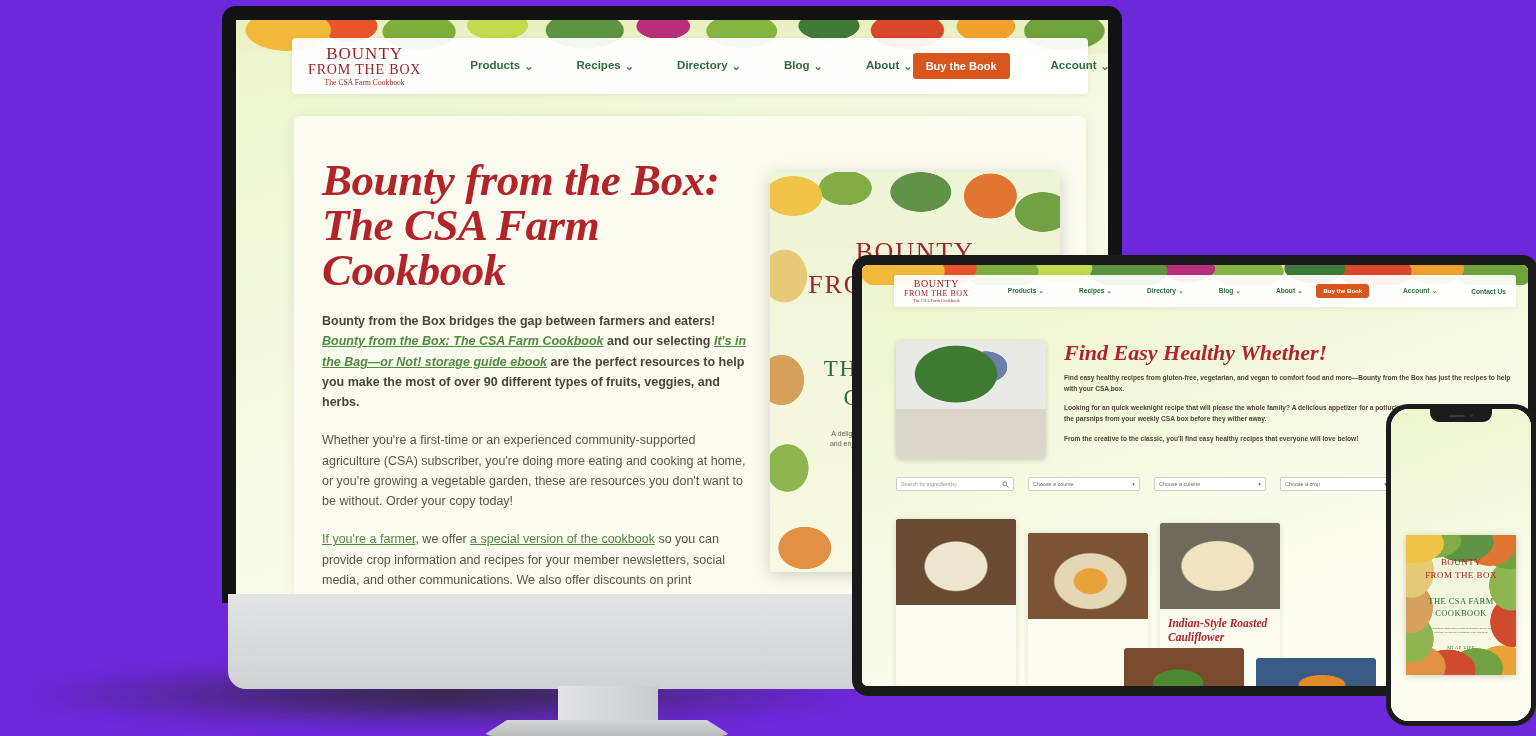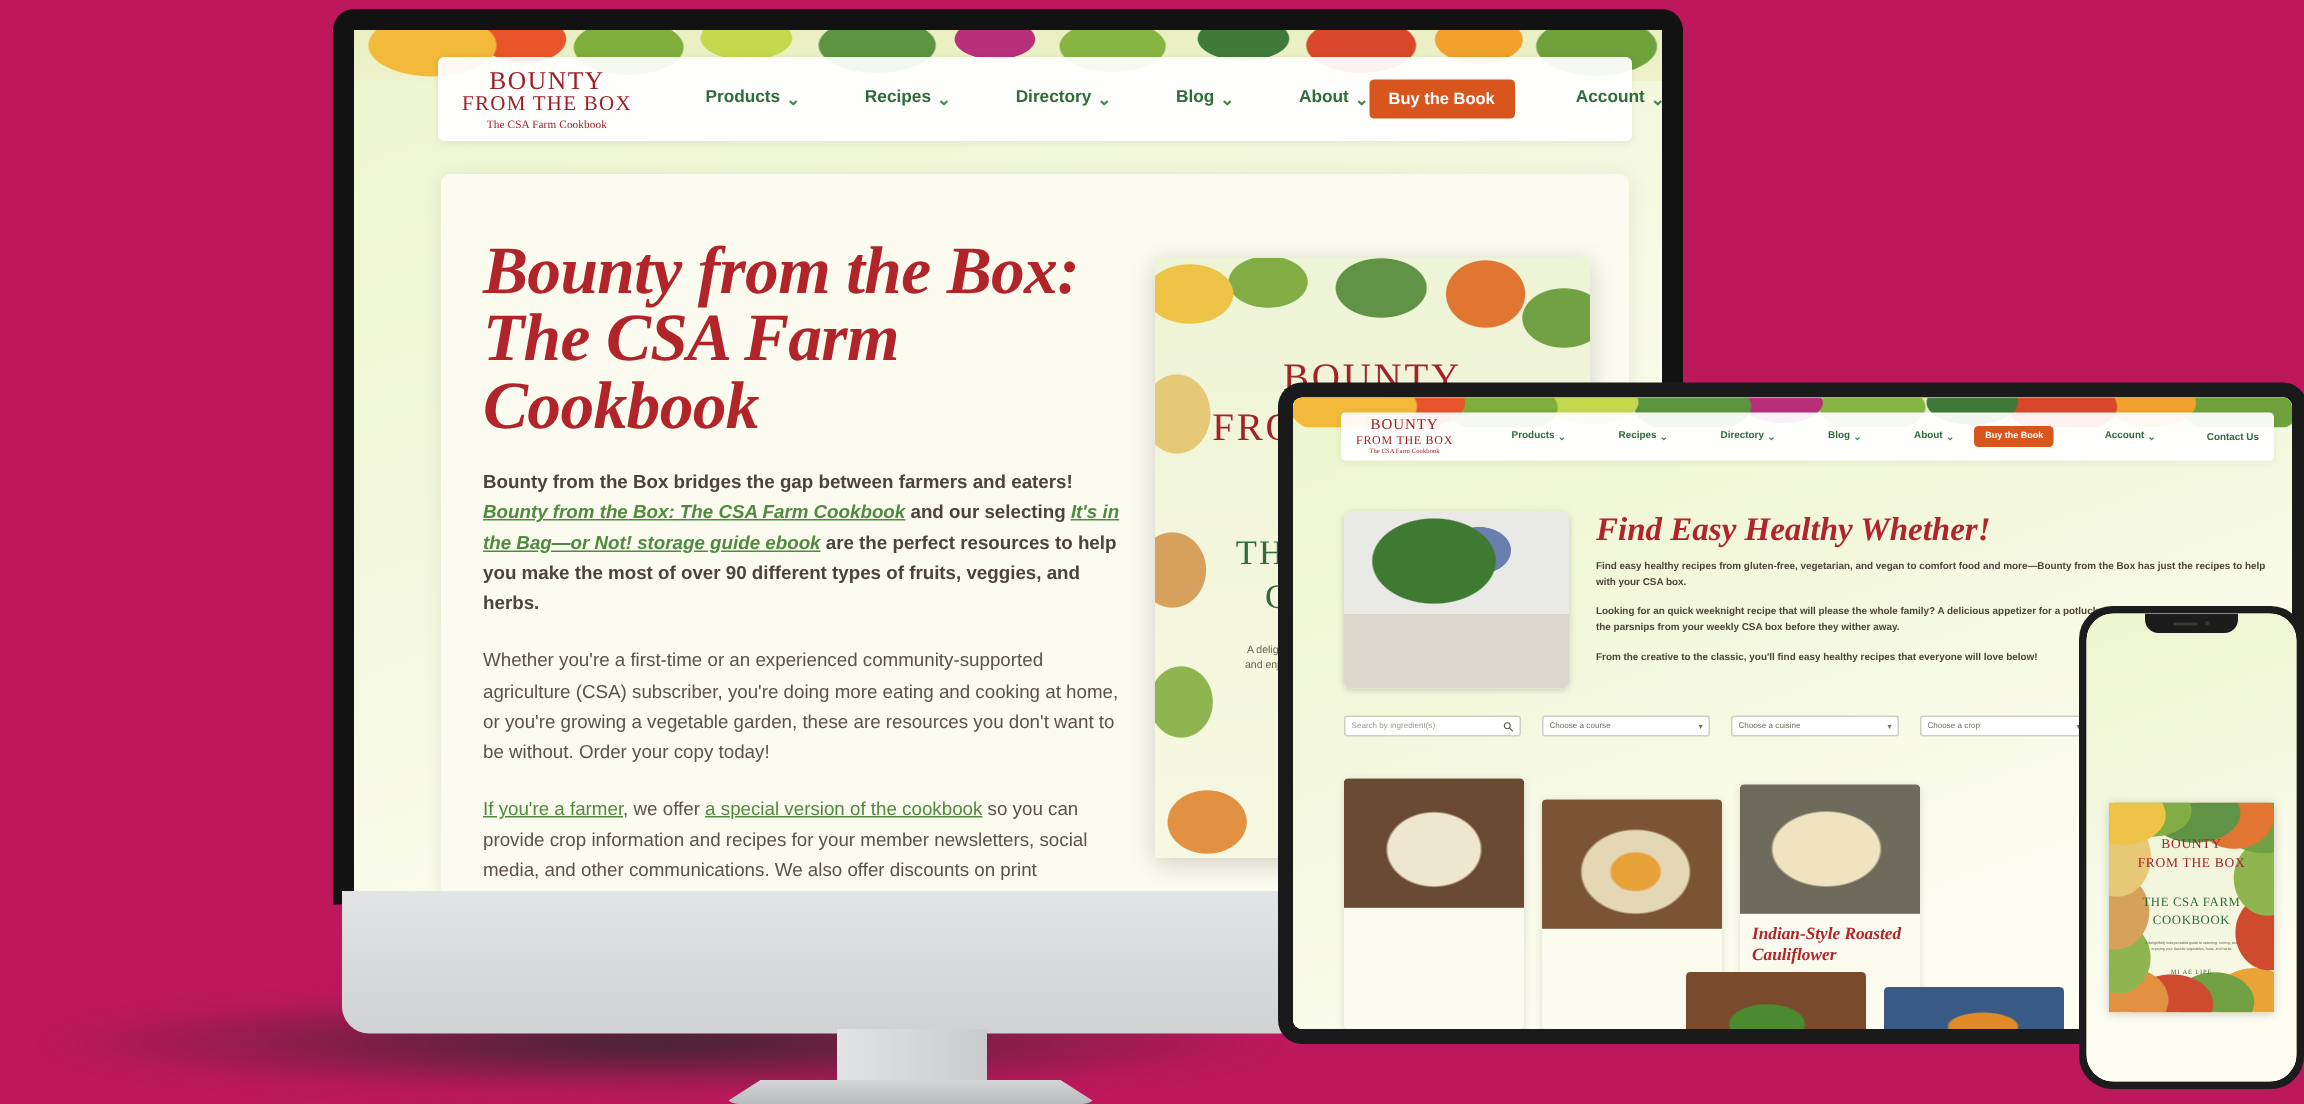--- a/index.html
+++ b/index.html
@@ -2,21 +2,21 @@
 <html><head>
 <meta charset="utf-8">
 <style>
   * { box-sizing: border-box; margin: 0; padding: 0; }
   html, body {
     width: 1536px; height: 736px;
     background: #000000;
     font-family: "Liberation Sans", sans-serif;
     overflow: hidden;
   }
-  .stage { position: relative; width: 1536px; height: 736px; background: #be185d; }
+  .stage { position: relative; width: 1536px; height: 736px; background: #6d28d9; }
 
   
   .site { position: absolute; inset: 0; background: #fbfbef; overflow: hidden; }
   .veg-top {
     position: absolute; left: 0; right: 0; top: 0;
     background:
       radial-gradient(ellipse 70px 34px at 6% 30%, #f2b93a 0 60%, transparent 62%),
       radial-gradient(ellipse 46px 26px at 13% 18%, #e8552a 0 60%, transparent 62%),
       radial-gradient(ellipse 60px 30px at 21% 34%, #7fae3c 0 60%, transparent 62%),
       radial-gradient(ellipse 50px 24px at 30% 16%, #c5d94f 0 60%, transparent 62%),

